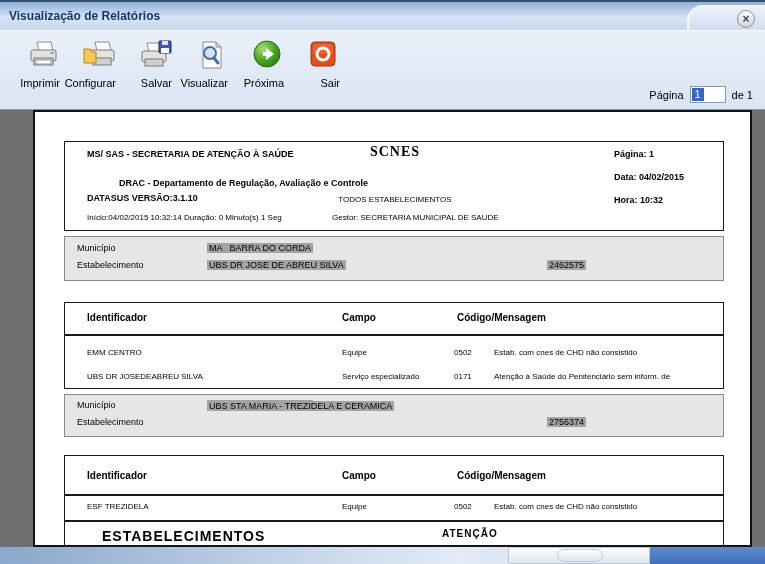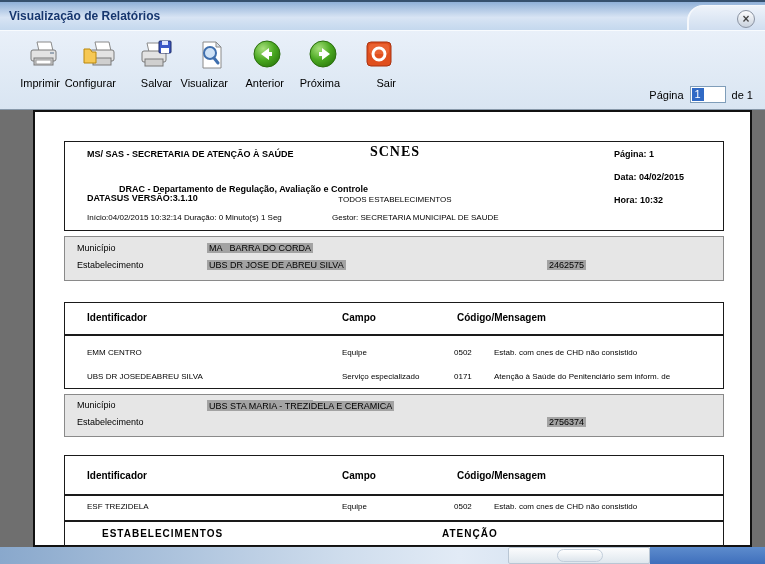--- a/index.html
+++ b/index.html
@@ -118,34 +118,20 @@
       <div class="tbtn">
         <svg viewBox="0 0 34 36">
           <path d="M9 3 H22 L27 8 V29 H9 Z" fill="#ffffff" stroke="#8a8a8a"></path>
           <path d="M22 3 L22 8 L27 8 Z" fill="#d9e2ec" stroke="#8a8a8a"></path>
           <circle cx="16" cy="14" r="6" fill="#cfe2f6" stroke="#3f6fae" stroke-width="2"></circle>
           <line x1="20" y1="19" x2="24" y2="24" stroke="#3f6fae" stroke-width="3" stroke-linecap="round"></line>
         </svg>
         <span class="lbl">Visualizar</span>
       </div>
 
-      <div class="tbtn">
-        <svg viewBox="0 0 34 36">
-          <defs>
-            <radialGradient id="g1" cx="35%" cy="30%" r="80%">
-              <stop offset="0%" stop-color="#a8e07c"></stop>
-                <stop offset="55%" stop-color="#4aa821"></stop>
-              <stop offset="100%" stop-color="#2b7a0c"></stop>
-            </radialGradient>
-          </defs>
-          <circle cx="17" cy="15" r="13" fill="url(#g1)" stroke="#2b6e0e"></circle>
-          <path d="M21 9 L13 15 L21 21 L21 17 L24 17 L24 13 L21 13 Z" fill="#ffffff" transform="translate(-2,0)"></path>
-        </svg>
-        <span class="lbl">Anterior</span>
-      </div>
 
       <div class="tbtn">
         <svg viewBox="0 0 34 36">
           <defs>
             <radialGradient id="g2" cx="35%" cy="30%" r="80%">
               <stop offset="0%" stop-color="#a8e07c"></stop>
                 <stop offset="55%" stop-color="#4aa821"></stop>
               <stop offset="100%" stop-color="#2b7a0c"></stop>
             </radialGradient>
           </defs>
@@ -175,21 +161,21 @@
     </div>
   </div>
 
   <div class="preview">
     <div class="page">
 
       <div class="rbox" style="left:29px; top:29px; width:660px; height:90px;"></div>
       <span class="rt b" style="left:52px; top:37px;">MS/ SAS - SECRETARIA DE ATENÇÃO À SAÚDE</span>
       <span class="rt b scnes center-col" style="top:32px;">SCNES</span>
       <span class="rt b" style="left:579px; top:37px;">Página: 1</span>
-      <span class="rt b" style="left:52px; top:72px;padding-left:32px;">DRAC - Departamento de Regulação, Avaliação e Controle</span>
+      <span class="rt b" style="left:52px; top:66px;padding-left:32px;">DRAC - Departamento de Regulação, Avaliação e Controle</span>
       <span class="rt b" style="left:579px; top:60px;">Data: 04/02/2015</span>
       <span class="rt b" style="left:52px; top:81px;">DATASUS VERSÃO:3.1.10</span>
       <span class="rt8 center-col" style="top:83px;">TODOS ESTABELECIMENTOS</span>
       <span class="rt b" style="left:579px; top:83px;">Hora: 10:32</span>
       <span class="rt8" style="left:52px; top:101px;">Início:04/02/2015 10:32:14 Duração: 0 Minuto(s) 1 Seg</span>
       <span class="rt8" style="left:297px; top:101px;">Gestor: SECRETARIA MUNICIPAL DE SAUDE</span>
 
       <div class="band" style="left:29px; top:124px; width:660px; height:45px;"></div>
       <span class="rt" style="left:42px; top:131px;">Município</span>
       <span class="rt wbg" style="left:172px; top:131px;">MA   BARRA DO CORDA</span>
@@ -224,21 +210,21 @@
       <span class="rt b" style="left:307px; top:358px; font-size:10px;">Campo</span>
       <span class="rt b" style="left:422px; top:358px; font-size:10px;">Código/Mensagem</span>
 
       <div class="rbox" style="left:29px; top:383px; width:660px; height:26px;"></div>
       <span class="rt8" style="left:52px; top:390px;">ESF TREZIDELA</span>
       <span class="rt8" style="left:307px; top:390px;">Equipe</span>
       <span class="rt8" style="left:419px; top:390px;">0502</span>
       <span class="rt8" style="left:459px; top:390px;">Estab. com cnes de CHD não consistido</span>
 
       <div class="rbox" style="left:29px; top:409px; width:660px; height:26px;"></div>
-      <span class="rt b" style="left:67px; top:416px; font-size:10px; letter-spacing:1px;">ESTABELECIMENTOS</span>
+      <span class="rt b" style="left:67px; top:416px; font-size:14px; letter-spacing:1px;">ESTABELECIMENTOS</span>
       <span class="rt b" style="left:407px; top:416px; font-size:10px; letter-spacing:1px;">ATENÇÃO</span>
 
     </div>
   </div>
 
   <div class="hscroll">
     <div class="rest"></div>
     <div class="hthumb">
       <div class="grip"></div>
     </div>

